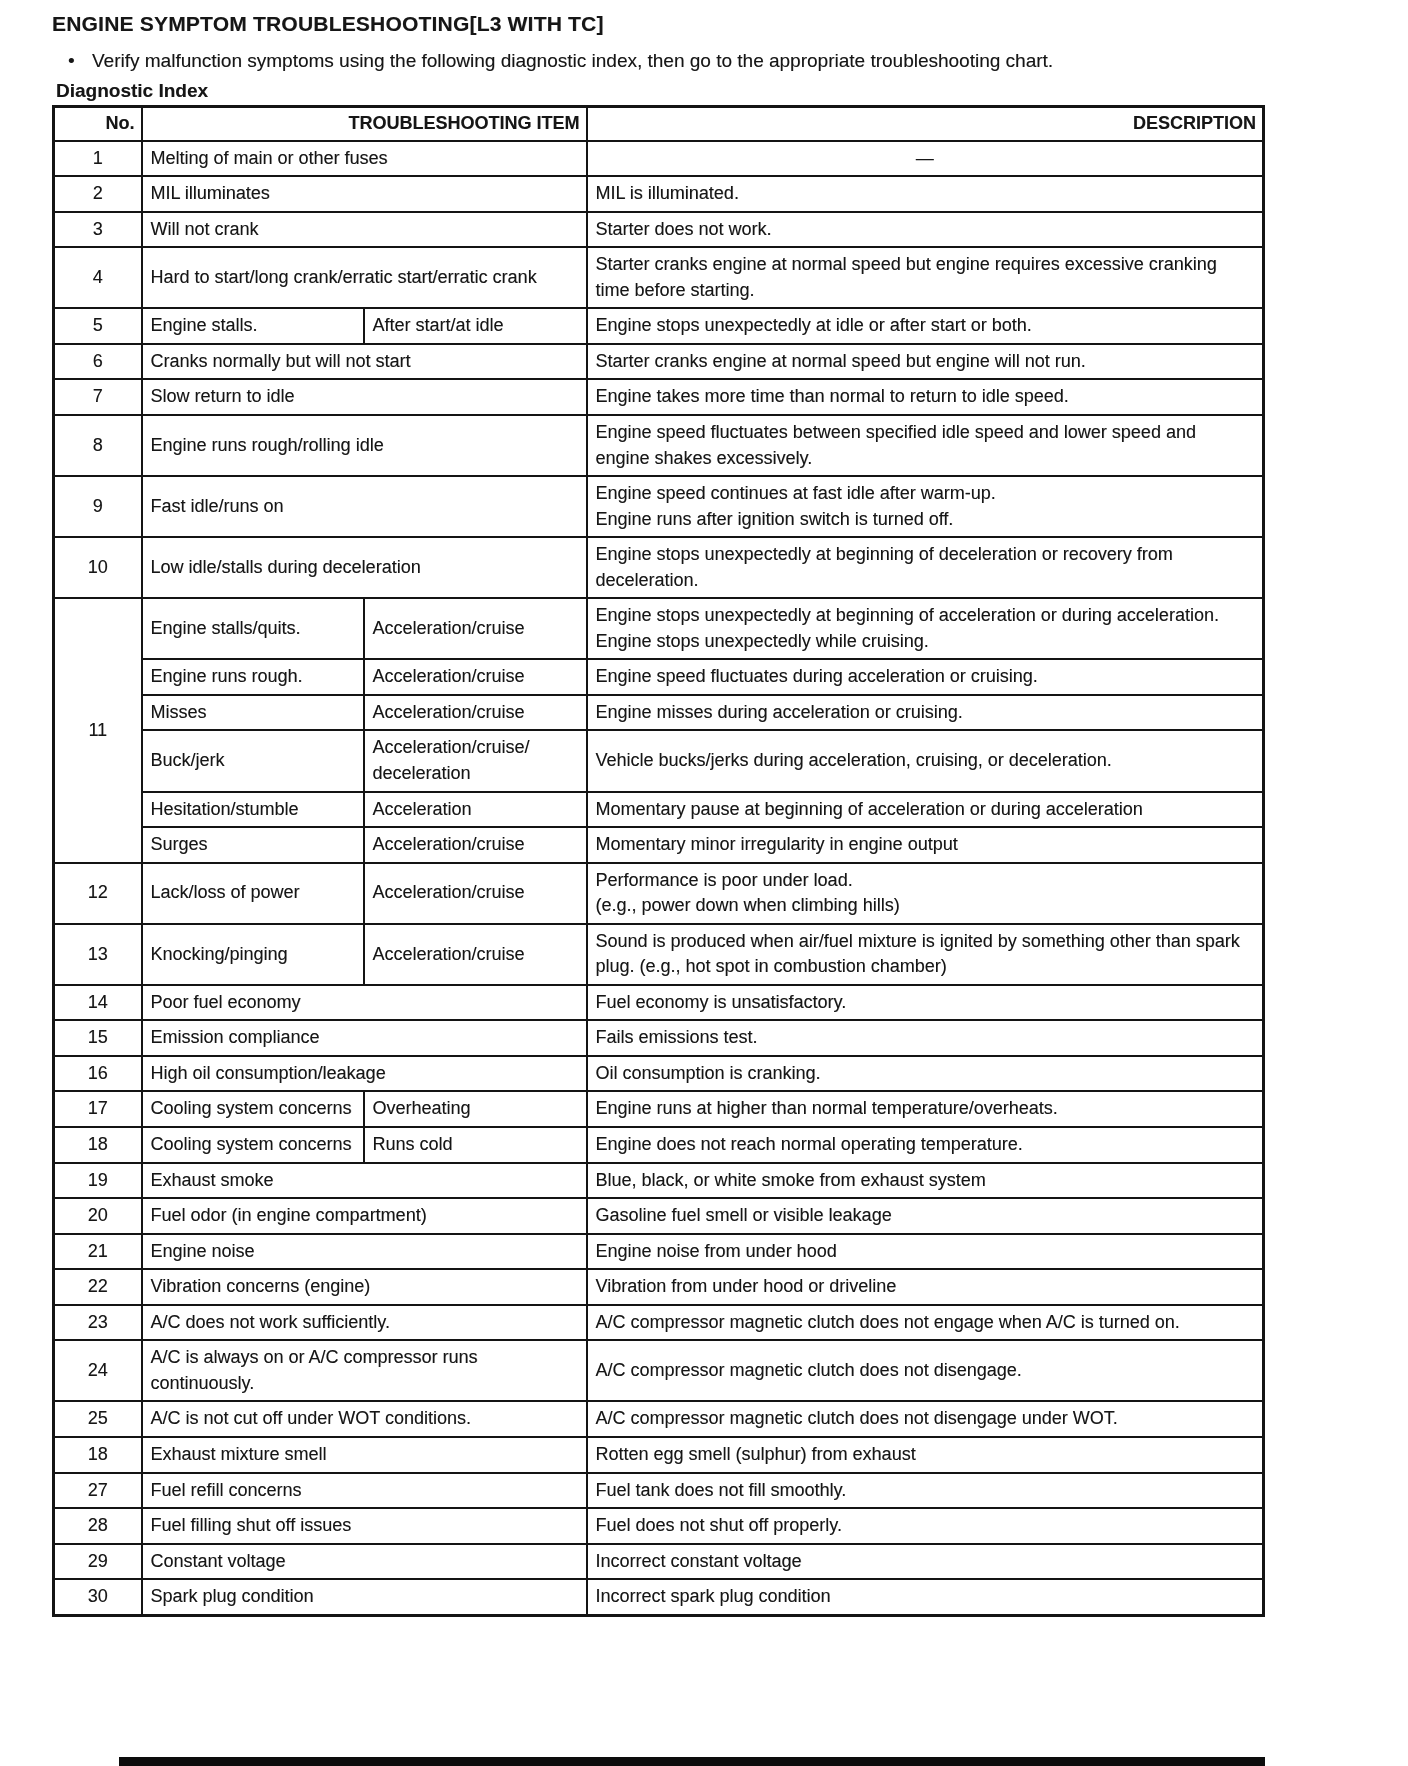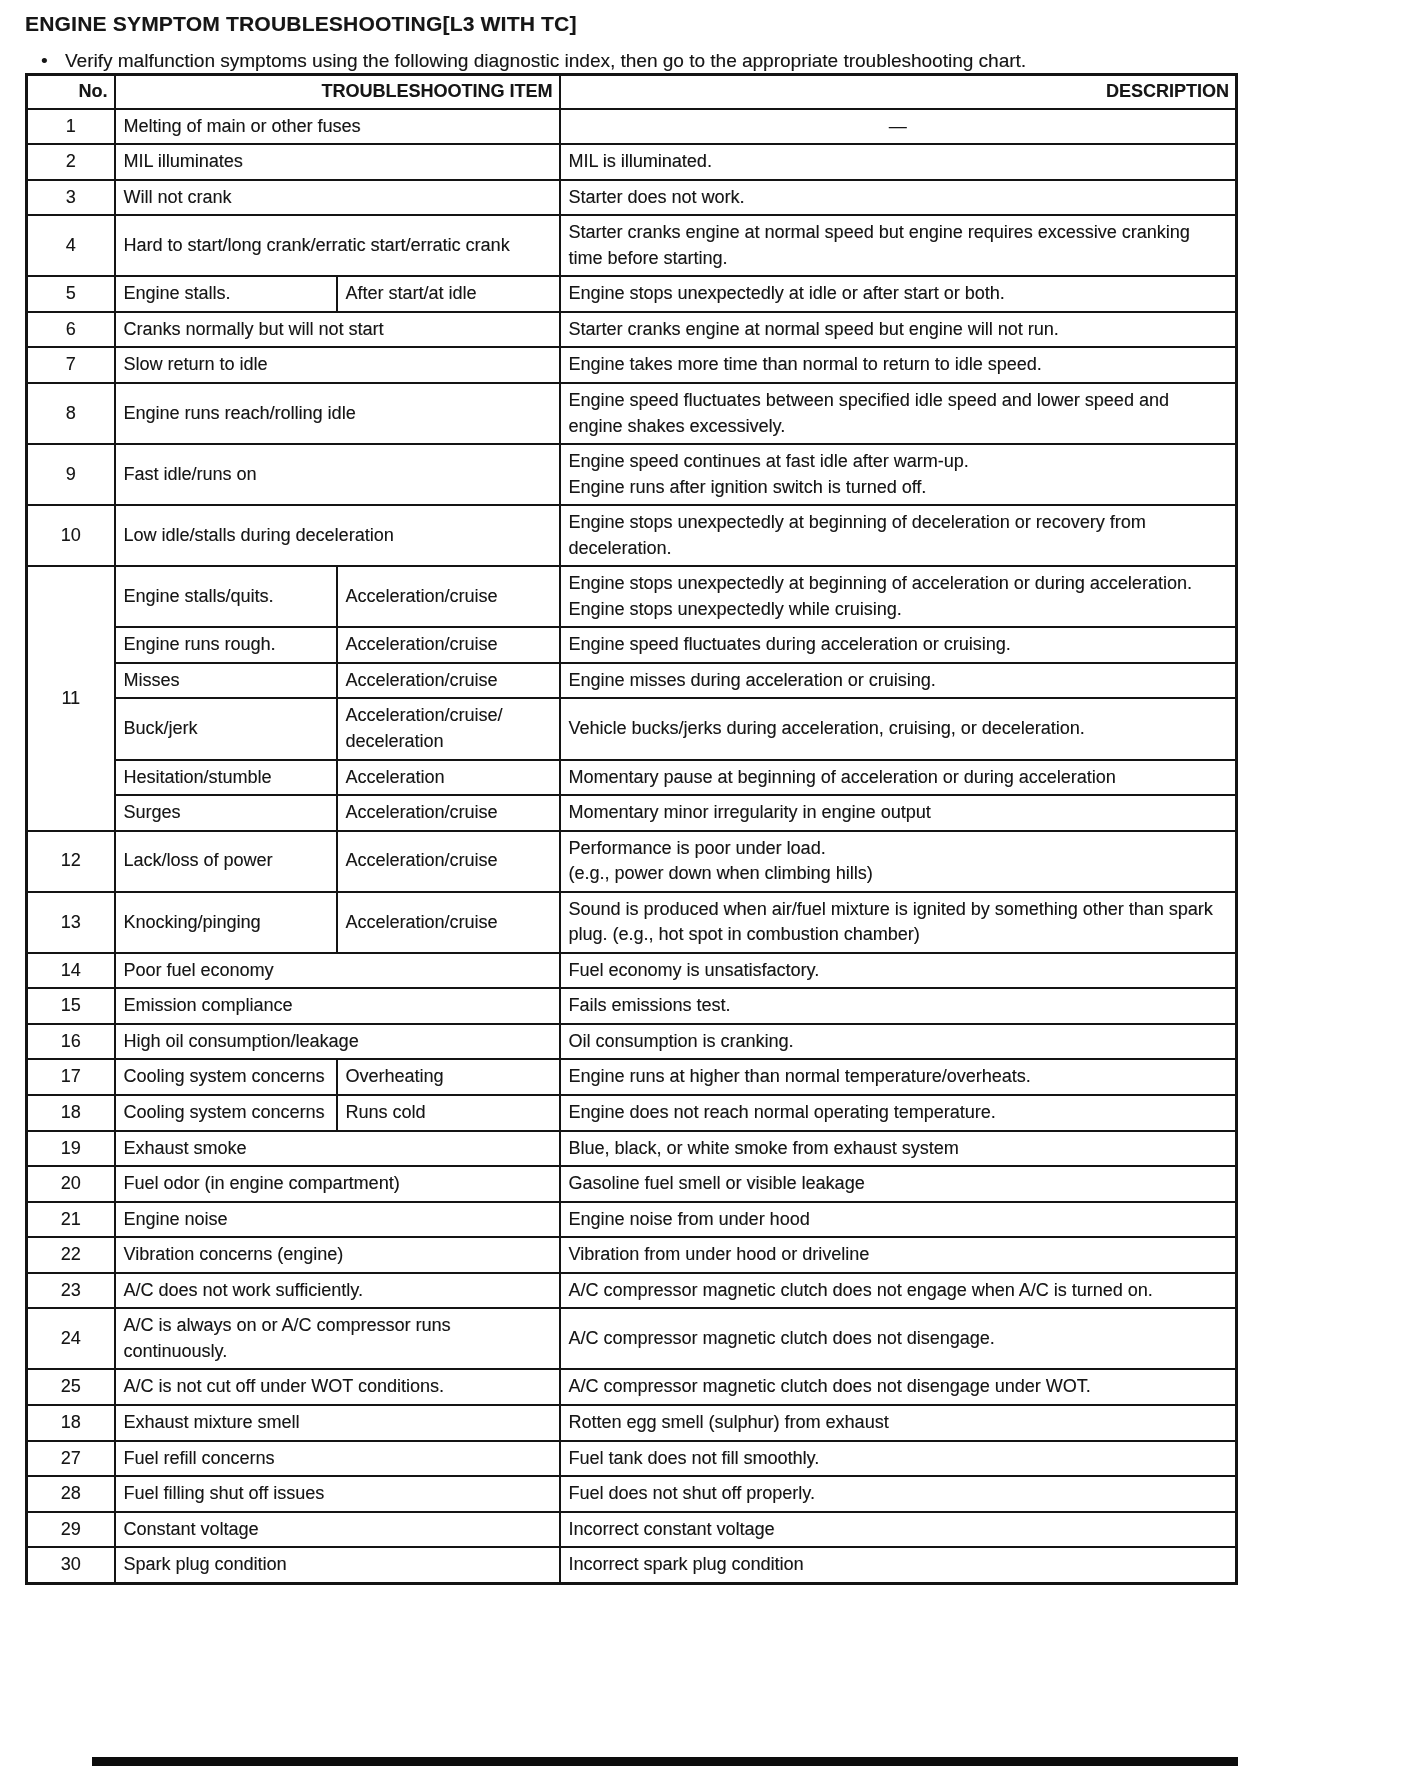--- a/index.html
+++ b/index.html
@@ -12,20 +12,21 @@
     font-family: "Liberation Sans", sans-serif;
     color: #161616;
   }
   .page {
     position: relative;
     box-sizing: border-box;
     width: 1144px;
     min-height: 1766px;
     padding: 10px 15px 0 25px;
     text-shadow: 0.3px 0.3px 0 rgba(0,0,0,0.35);
+    margin-left: 27px;
   }
   .doc-title {
     font-size: 21px;
     font-weight: bold;
     margin: 2px 0 12px 0;
     letter-spacing: 0.2px;
   }
   .bullet-row {
     display: flex;
     margin-left: 16px;
@@ -82,20 +83,21 @@
 
 <div class="page">
 
   <h1 class="doc-title">ENGINE SYMPTOM TROUBLESHOOTING[L3 WITH TC]</h1>
 
   <div class="bullet-row">
     <span class="bullet-marker">•</span>
     <div class="bullet-text">Verify malfunction symptoms using the following diagnostic index, then go to the appropriate troubleshooting chart.</div>
   </div>
 
+  <div class="section-heading">Diagnostic Index</div>
 
   <table class="diag">
     <colgroup>
       <col style="width:88px">
       <col style="width:222px">
       <col style="width:223px">
       <col style="width:677px">
     </colgroup>
     <thead>
       <tr>
@@ -136,21 +138,21 @@
           <td class="col-item" colspan="2">Cranks normally but will not start</td>
           <td class="col-desc">Starter cranks engine at normal speed but engine will not run.</td>
         </tr>
         <tr>
           <td class="col-no">7</td>
           <td class="col-item" colspan="2">Slow return to idle</td>
           <td class="col-desc">Engine takes more time than normal to return to idle speed.</td>
         </tr>
         <tr>
           <td class="col-no">8</td>
-          <td class="col-item" colspan="2">Engine runs reach/rolling idle</td>
+          <td class="col-item" colspan="2">Engine runs rough/rolling idle</td>
           <td class="col-desc">Engine speed fluctuates between specified idle speed and lower speed and engine shakes excessively.</td>
         </tr>
         <tr>
           <td class="col-no">9</td>
           <td class="col-item" colspan="2">Fast idle/runs on</td>
           <td class="col-desc">Engine speed continues at fast idle after warm-up.
 Engine runs after ignition switch is turned off.</td>
         </tr>
         <tr>
           <td class="col-no">10</td>

